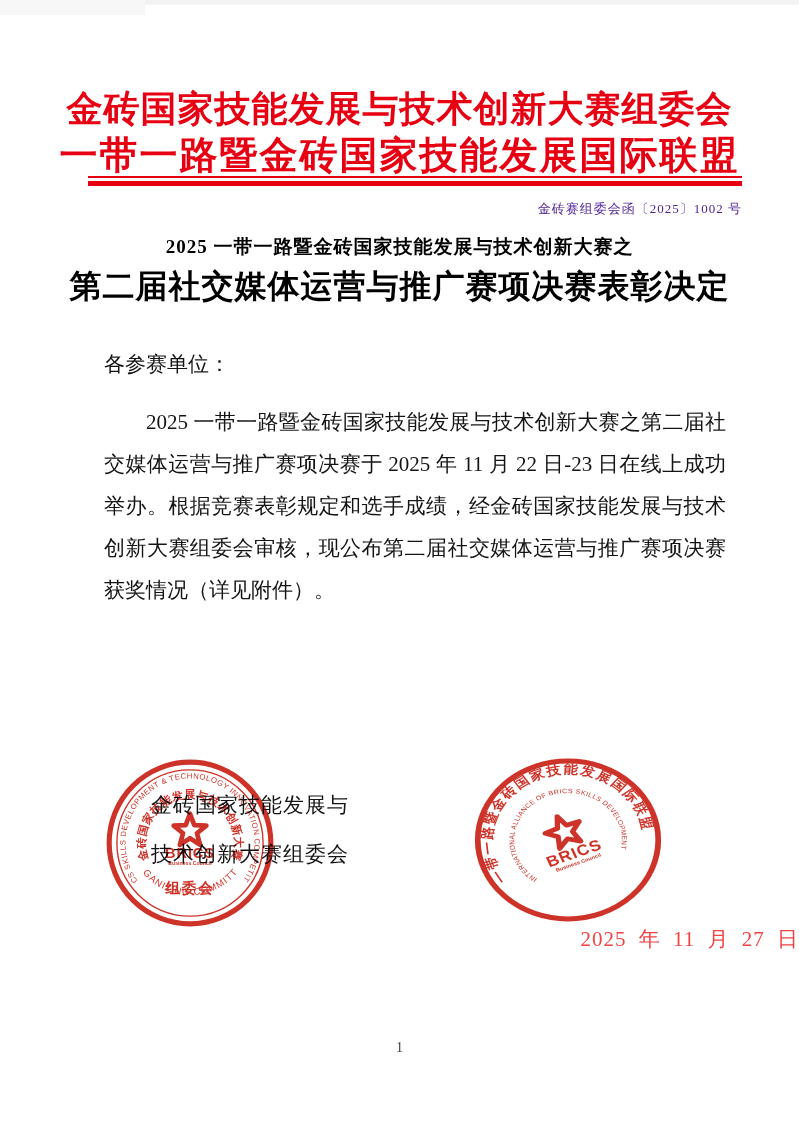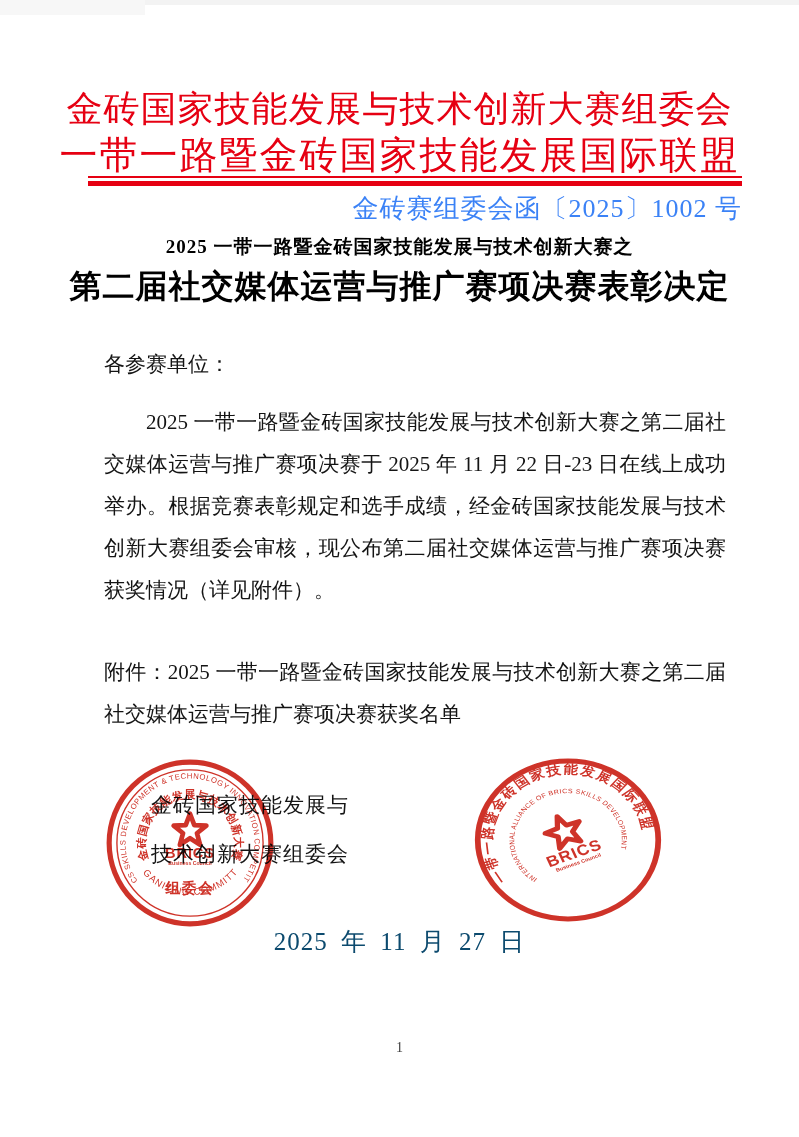--- a/index.html
+++ b/index.html
@@ -14,30 +14,30 @@
     margin:0 auto;
     background:#ffffff;
     overflow:hidden;
     font-family:"Liberation Serif", serif;
     color:var(--ink);
   }
   .top-edge{position:absolute;top:0;left:0;right:0;height:5px;background:#f3f3f3;}
   .top-edge-left{position:absolute;top:0;left:0;width:145px;height:15px;background:#f7f7f7;}
 
   .hdr{position:absolute;top:86px;left:40px;right:40px;text-align:center;
-       color:var(--hdr-red);font-weight:normal;}
+       color:var(--hdr-red);font-weight:bold;}
   .hdr .l1{font-size:36px;line-height:46px;letter-spacing:1px;white-space:nowrap;}
   .hdr .l2{font-size:38px;line-height:47px;letter-spacing:2px;white-space:nowrap;}
 
   .red-rule{position:absolute;left:88px;right:57px;top:176px;height:3px;
             border-top:2px solid var(--hdr-red);
             border-bottom:5px solid var(--hdr-red);}
 
-  .docnum{position:absolute;top:196px;right:57px;font-size:26px;line-height:26px;
-          letter-spacing:1px;color:#3b82f6;}
+  .docnum{position:absolute;top:196px;right:57px;font-size:13px;line-height:26px;
+          letter-spacing:1px;color:#4c1d95;}
 
   .title{position:absolute;top:229px;left:50px;right:50px;text-align:center;
          font-weight:bold;color:#000;}
   .title .t1{font-size:19px;line-height:36px;letter-spacing:1px;white-space:nowrap;}
   .title .t2{font-size:32px;line-height:42px;letter-spacing:1px;white-space:nowrap;}
 
   .doc-body{position:absolute;top:327px;left:88px;width:654px;
         font-size:21px;line-height:42px;text-align:justify;color:#141414;}
   .doc-body p{margin:16px;}
   .doc-body p.indent{text-indent:2em;}
@@ -49,22 +49,22 @@
   .sig.sig-right{left:432px;top:778px;width:210px;}
 
   .seal{position:absolute;mix-blend-mode:multiply;opacity:.93;z-index:2;}
   .seal.lseal{left:104px;top:754px;width:172px;height:178px;}
   .seal.rseal{left:472px;top:756px;width:192px;height:168px;}
   .seal svg{width:100%;height:100%;display:block;}
   .seal-en{font-family:"Liberation Sans",sans-serif;fill:var(--seal-red);}
   .seal-cn{font-family:"Liberation Serif",serif;fill:var(--seal-red);font-weight:bold;}
   .seal-logo{font-family:"Liberation Sans",sans-serif;fill:var(--seal-red);font-weight:bold;}
 
-  .date-line{position:absolute;top:925px;left:0;right:0;text-align:center;
-             font-size:25px;letter-spacing:1px;word-spacing:6px;color:#0c4a6e;z-index:3;}
+  .date-line{position:absolute;top:925px;left:0;right:0;text-align:right;
+             font-size:21px;letter-spacing:1px;word-spacing:6px;color:#ef4444;z-index:3;}
   .pagenum{position:absolute;top:1040px;left:0;right:0;text-align:center;
            font-size:14px;color:#3d3d3d;}
 </style>
 </head>
 <body>
 
 <div class="page">
   <div class="top-edge"></div>
   <div class="top-edge-left"></div>
 
@@ -78,21 +78,20 @@
   <div class="docnum">金砖赛组委会函〔2025〕1002 号</div>
 
   <div class="title">
     <div class="t1">2025 一带一路暨金砖国家技能发展与技术创新大赛之</div>
     <div class="t2">第二届社交媒体运营与推广赛项决赛表彰决定</div>
   </div>
 
   <div class="doc-body">
     <p>各参赛单位：</p>
     <p class="indent">2025 一带一路暨金砖国家技能发展与技术创新大赛之第二届社交媒体运营与推广赛项决赛于 2025 年 11 月 22 日-23 日在线上成功举办。根据竞赛表彰规定和选手成绩，经金砖国家技能发展与技术创新大赛组委会审核，现公布第二届社交媒体运营与推广赛项决赛获奖情况（详见附件）。</p>
-    <p class="attach">附件：2025 一带一路暨金砖国家技能发展与技术创新大赛之第二届社交媒体运营与推广赛项决赛获奖名单</p>
   </div>
 
   <div class="sig sig-left">
     <div>金砖国家技能发展与</div>
     <div>技术创新大赛组委会</div>
   </div>
 
 
   <div class="seal lseal">
     <svg viewBox="0 0 200 200">

